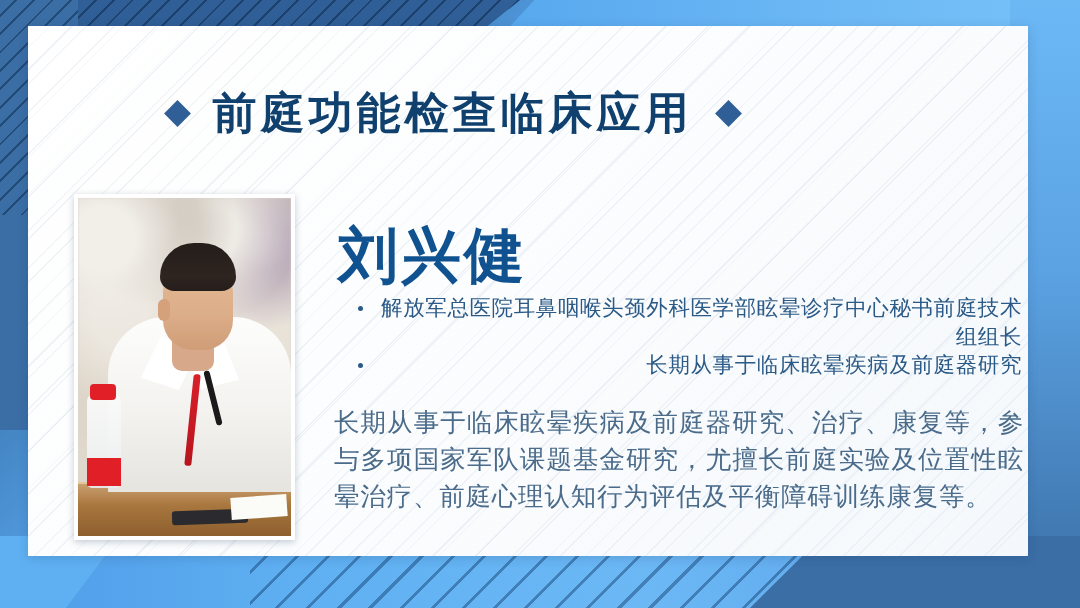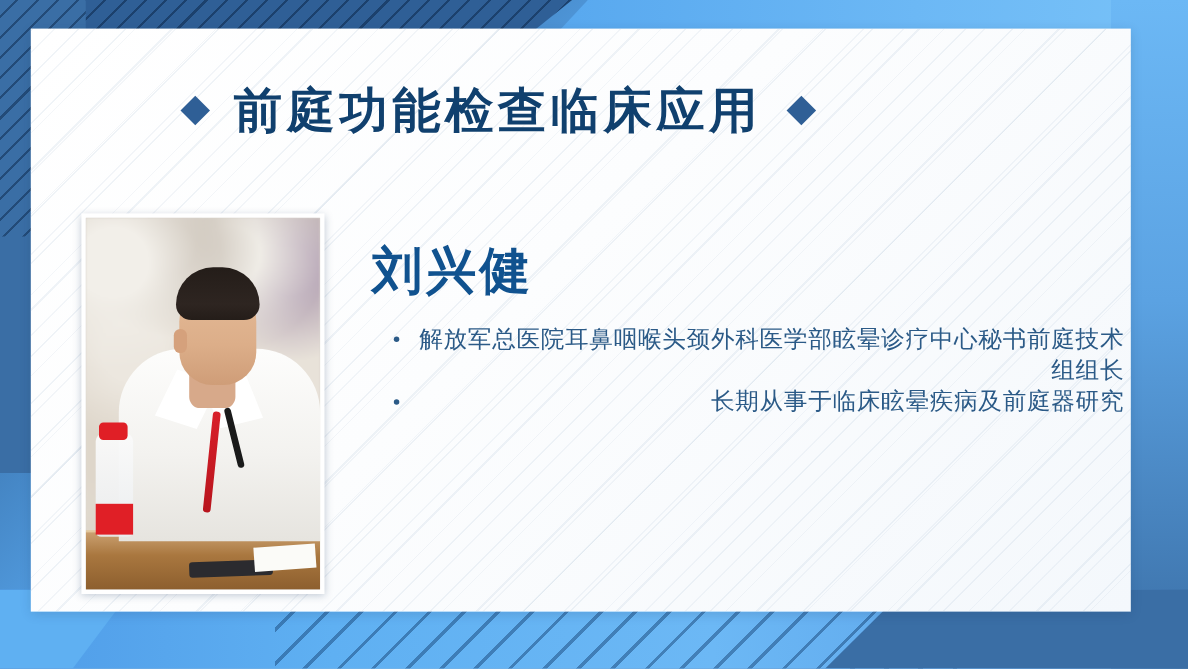--- a/index.html
+++ b/index.html
@@ -140,21 +140,21 @@
       rgba(175,195,215,0.22) 1.5px,
       rgba(255,255,255,0) 1.5px,
       rgba(255,255,255,0) 30px);
     opacity: 0.85;
   }
 
   
   .title-row {
     position: absolute;
     left: 0;
-    top: 45px;
+    top: 58px;
     width: 849px;
     display: flex;
     align-items: center;
     justify-content: center;
     gap: 26px;
   }
   .diamond {
     width: 19px;
     height: 19px;
     background: #2f5f96;
@@ -309,21 +309,21 @@
     width: 56px; height: 22px;
     background: #fbfbf8;
     transform: rotate(-4deg);
   }
 
   
   .name {
     position: absolute;
     left: 310px;
     top: 190px;
-    font-size: 46px;
+    font-size: 60px;
     font-weight: 700;
     color: #10528f;
     letter-spacing: 3px;
   }
   .bullets {
     position: absolute;
     left: 306px;
     top: 252px;
     width: 672px;
     list-style: none;
@@ -408,15 +408,16 @@
       </div>
     </div>
 
     <div class="name">刘兴健</div>
 
     <ul class="bullets">
       <li>解放军总医院耳鼻咽喉头颈外科医学部眩晕诊疗中心秘书前庭技术组组长</li>
       <li>长期从事于临床眩晕疾病及前庭器研究</li>
     </ul>
 
+    <div class="paragraph">长期从事于临床眩晕疾病及前庭器研究、治疗、康复等，参与多项国家军队课题基金研究，尤擅长前庭实验及位置性眩晕治疗、前庭心理认知行为评估及平衡障碍训练康复等。</div>
 
   </div>
 </div>
 
 </body></html>

